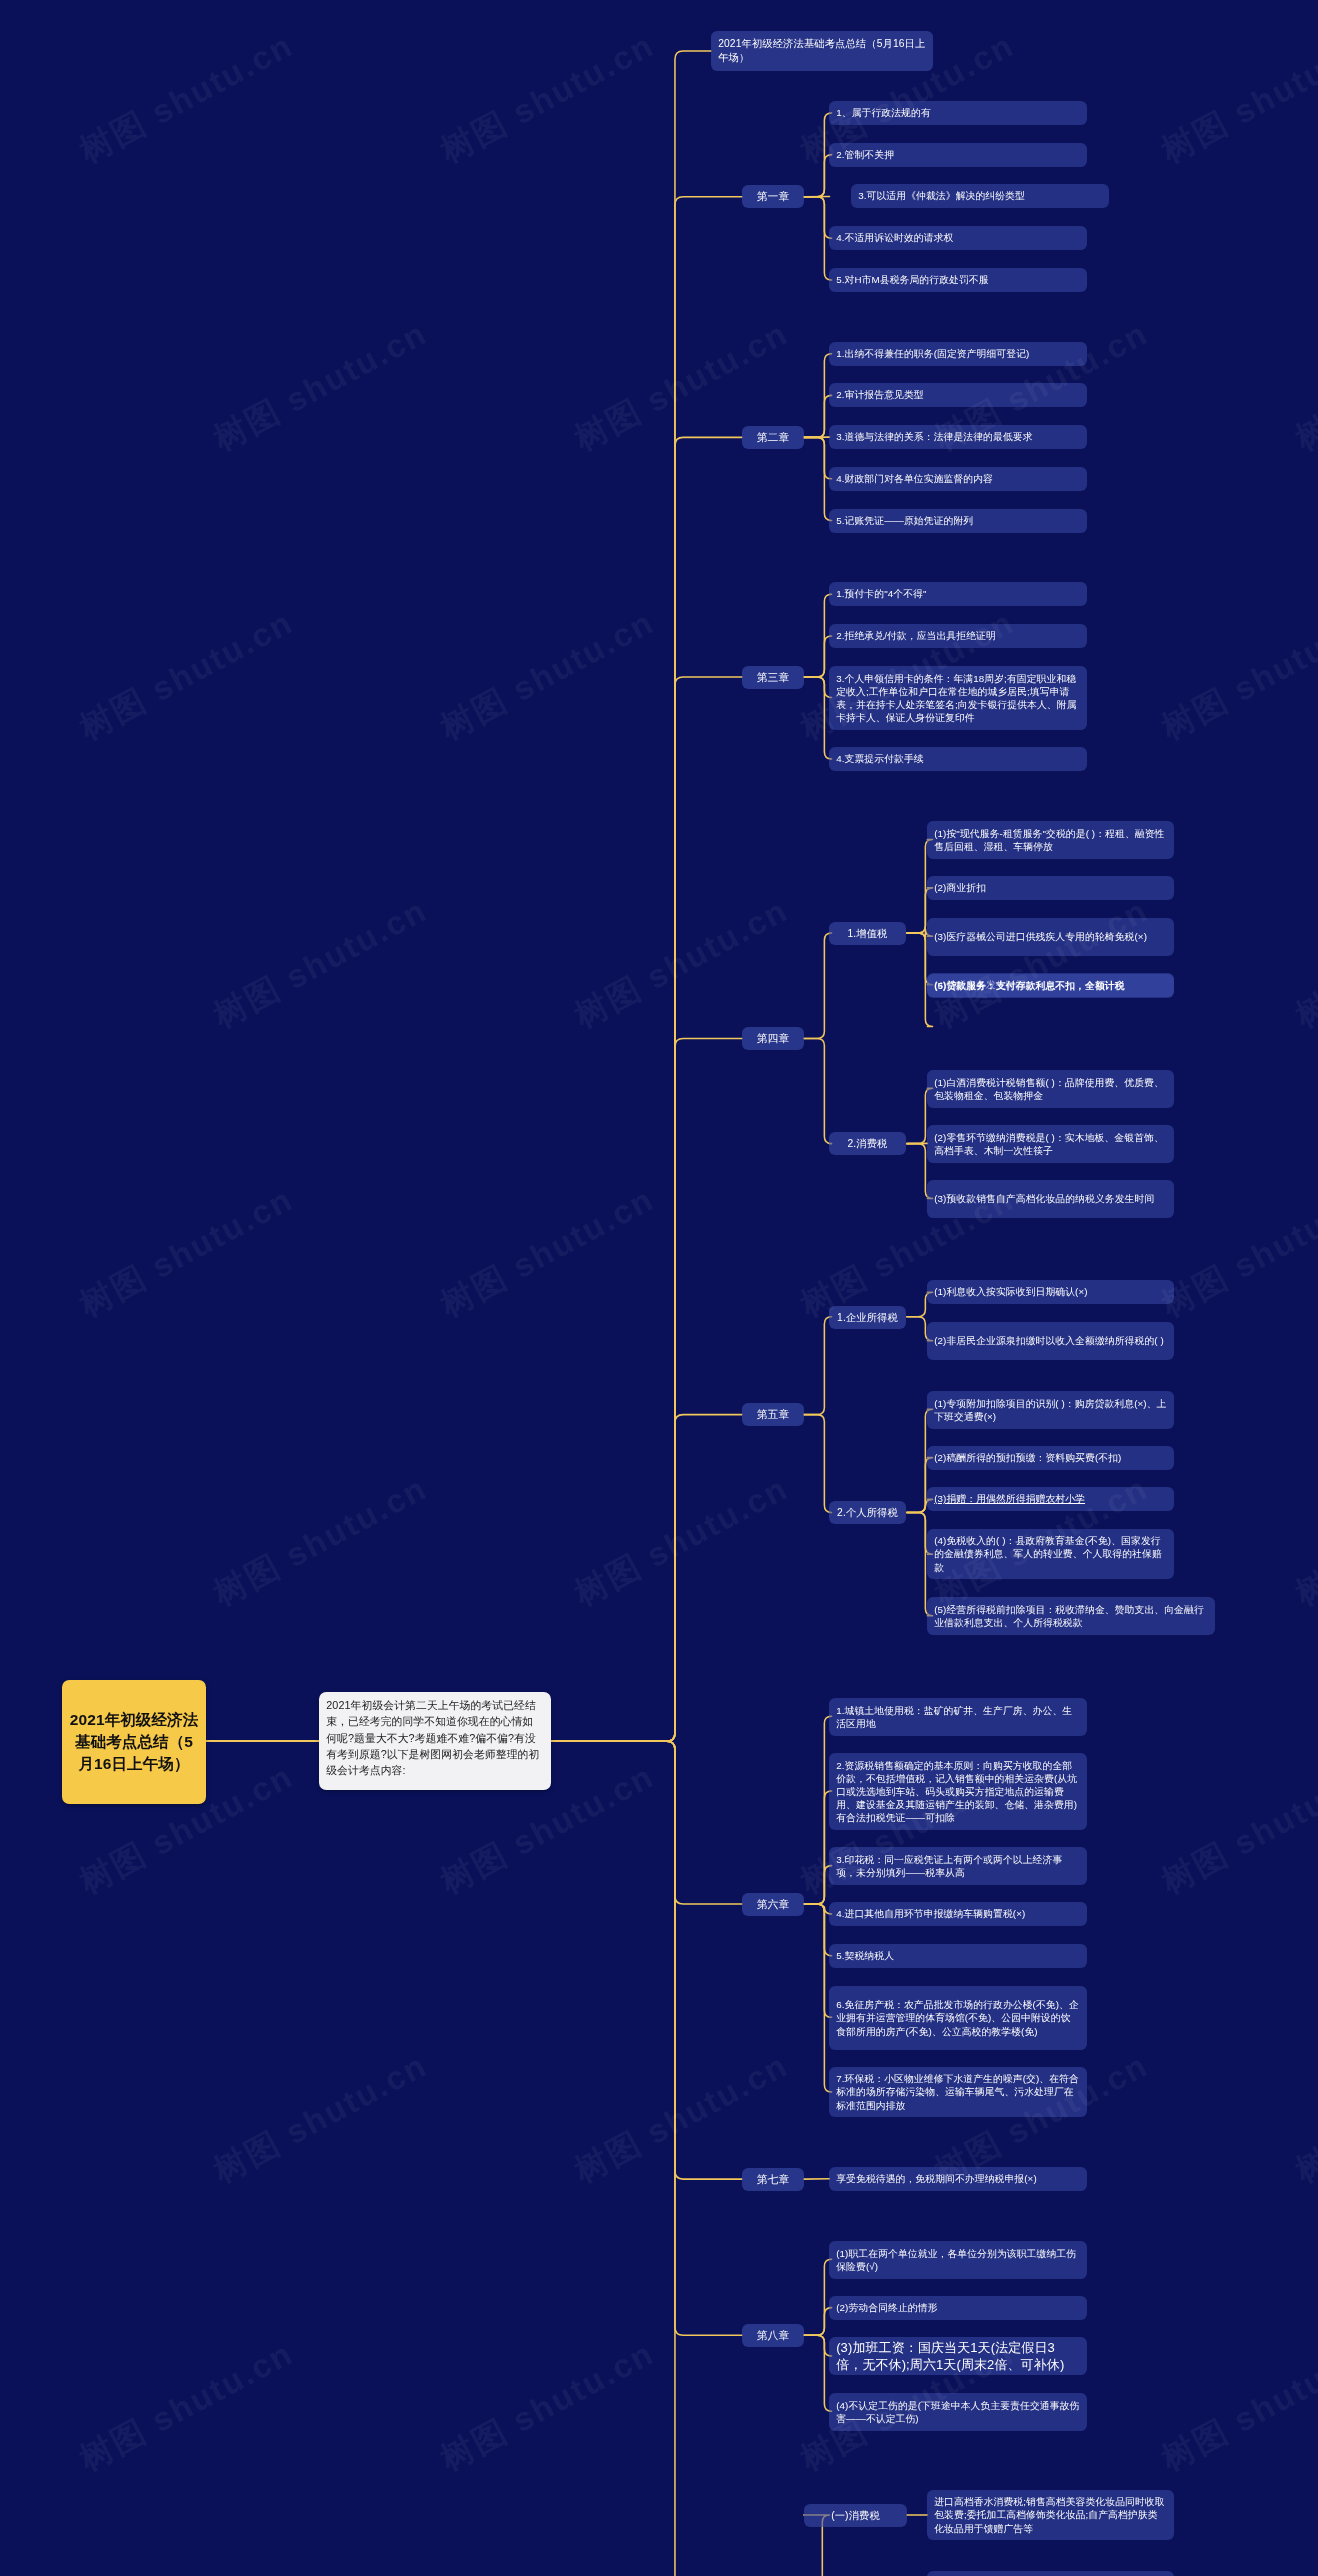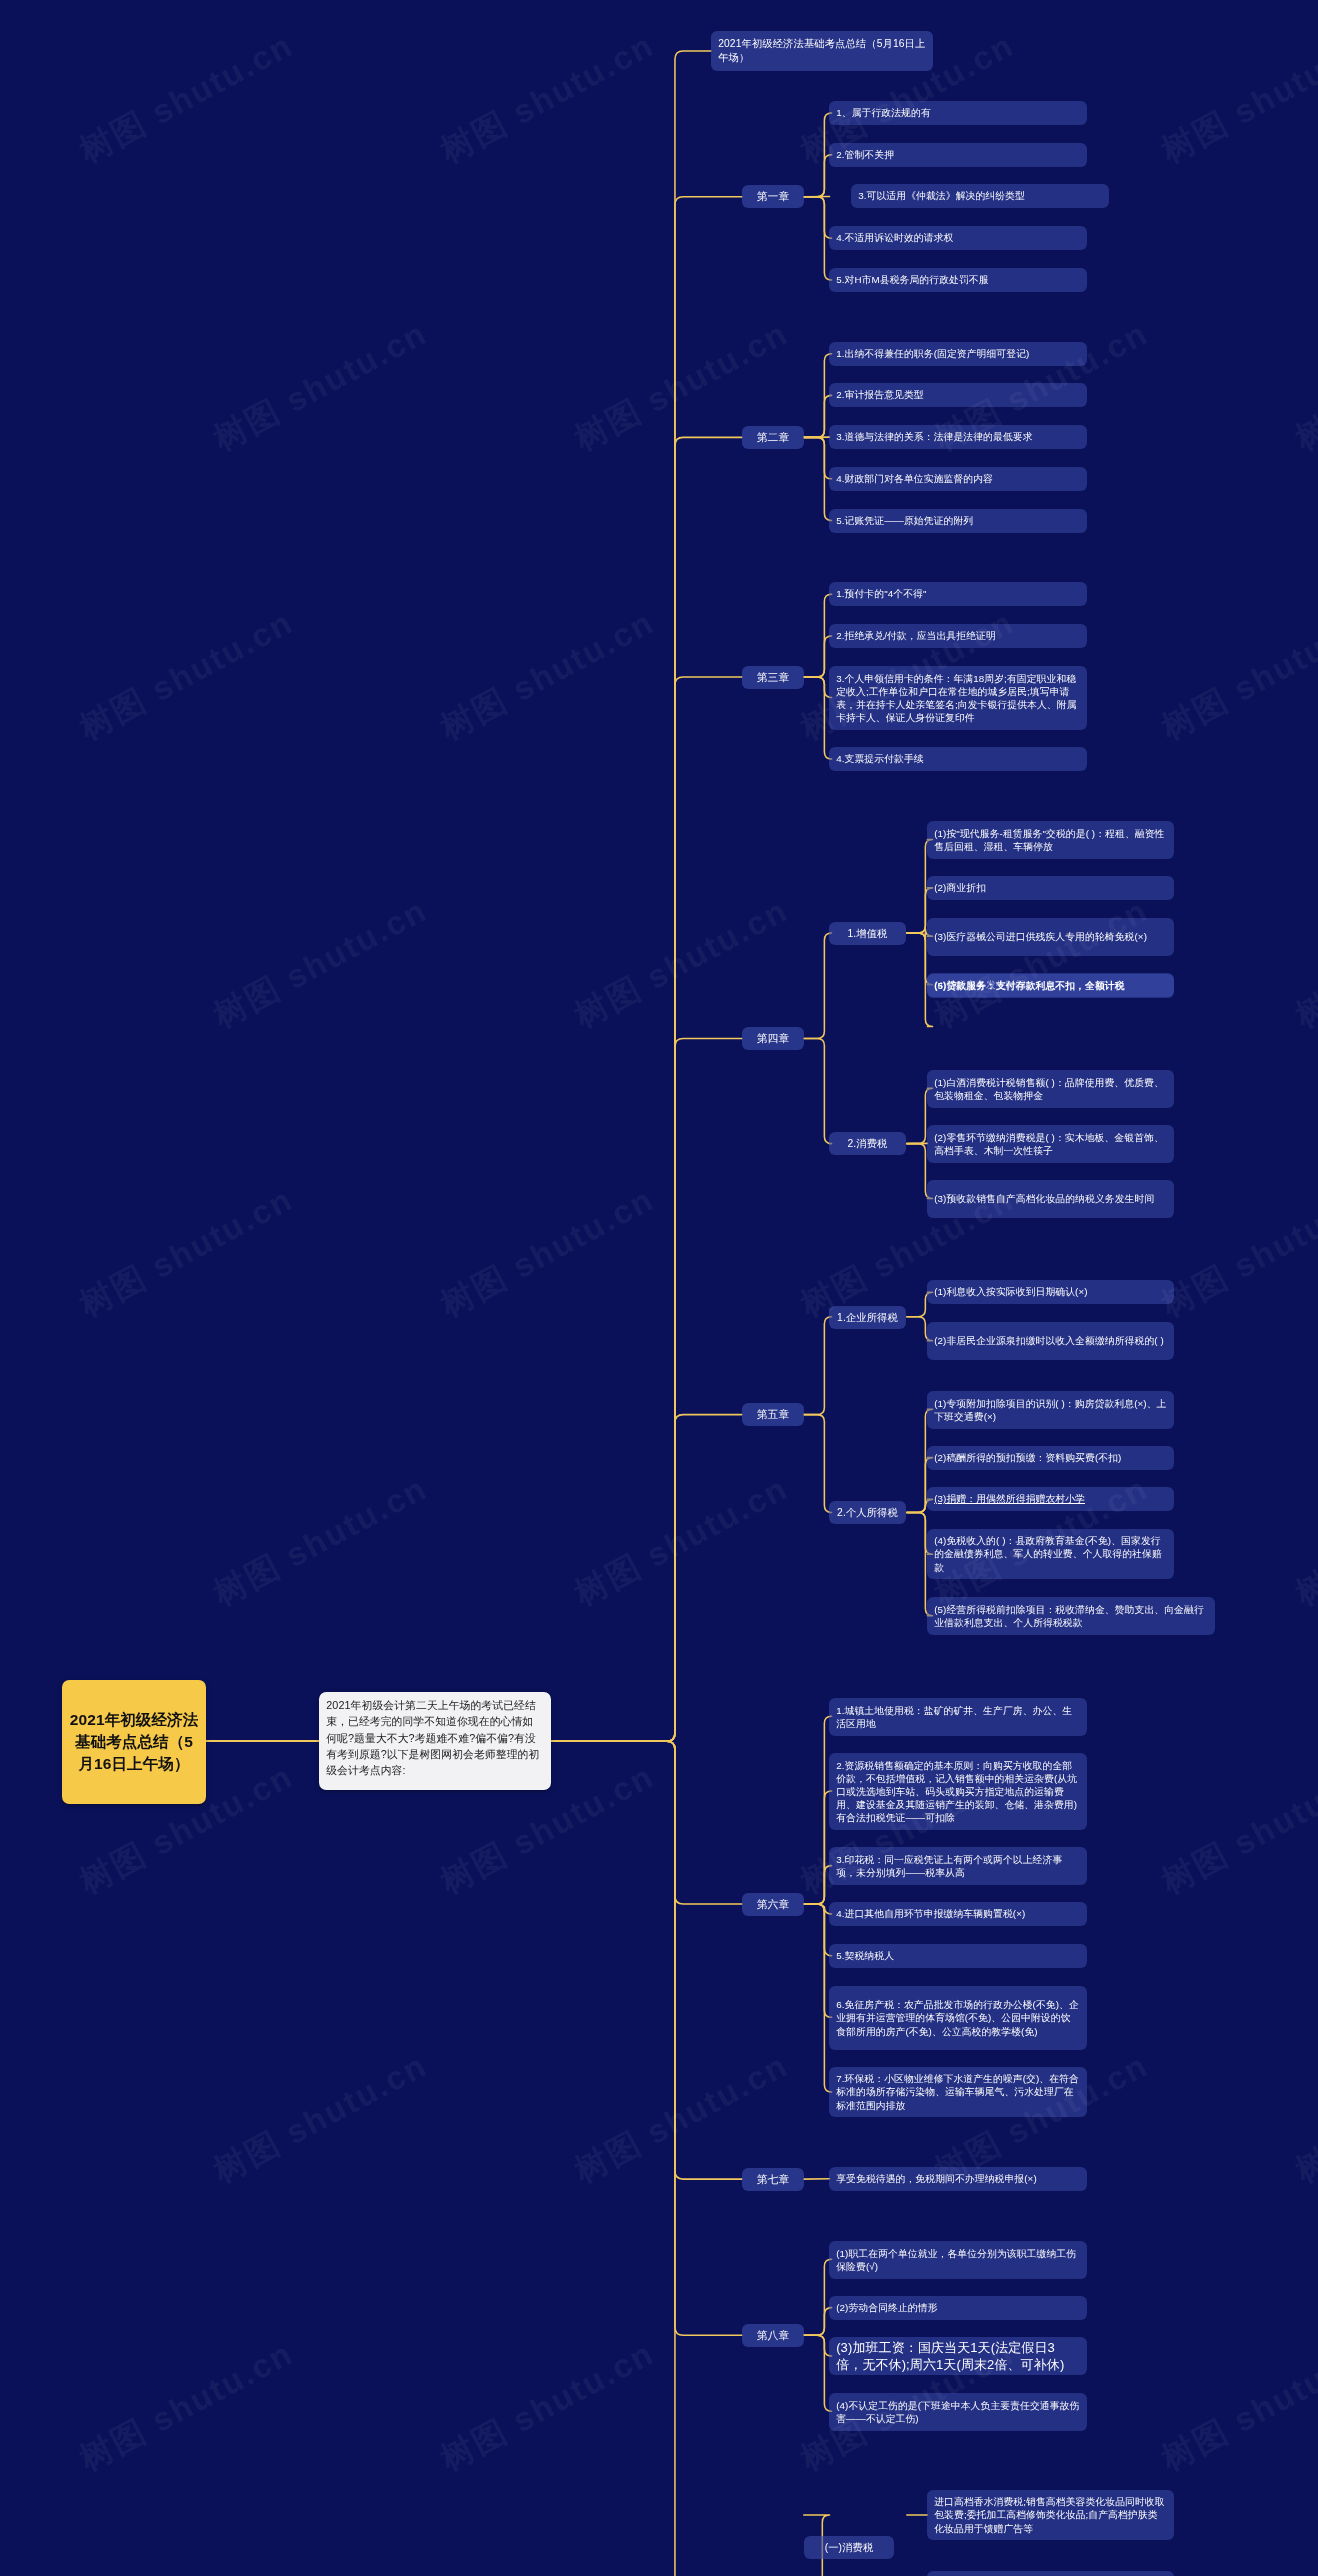--- a/index.html
+++ b/index.html
@@ -291,21 +291,21 @@
       </div>
       <div class="node leaf" style="left: 829px; top: 2393px; width: 258px; height: 38px; font-size: 9.8px;">
         <span>(4)不认定工伤的是(下班途中本人负主要责任交通事故伤害——不认定工伤)</span>
       </div>
       <div class="node chapter" style="left: 742px; top: 2324px; width: 62px; height: 23px; font-size: 10.8px;">
         <span>第八章</span>
       </div>
       <div class="node leaf" style="left: 927px; top: 2490px; width: 247px; height: 50px; font-size: 9.8px;">
         <span>进口高档香水消费税;销售高档美容类化妆品同时收取包装费;委托加工高档修饰类化妆品;自产高档护肤类化妆品用于馈赠广告等</span>
       </div>
-      <div class="node sub" style="left: 804px; top: 2504px; width: 90px; height: 23px; font-size: 10.3px; margin-top: 32px;">
+      <div class="node sub" style="left: 804px; top: 2504px; width: 103px; height: 23px; font-size: 10.3px;">
         <span>(一)消费税</span>
       </div>
       <div class="node leaf" style="left: 927px; top: 2571px; width: 247px; height: 38px; font-size: 9.8px;"></div>
       <div class="node root" style="left: 62px; top: 1680px; width: 144px; height: 124px; font-size: 15.5px;">
         <span>2021年初级经济法基础考点总结（5月16日上午场）</span>
       </div>
       <div class="node desc" style="left: 319px; top: 1692px; width: 232px; height: 98px; font-size: 10.8px;">
         <span>2021年初级会计第二天上午场的考试已经结束，已经考完的同学不知道你现在的心情如何呢?题量大不大?考题难不难?偏不偏?有没有考到原题?以下是树图网初会老师整理的初级会计考点内容:</span>
       </div>
     </div>

